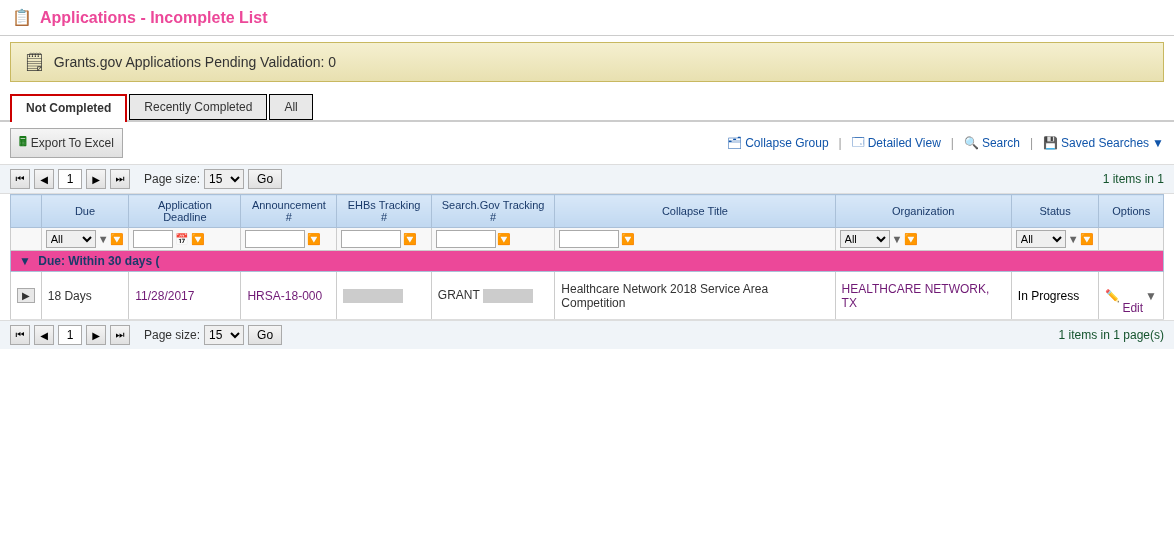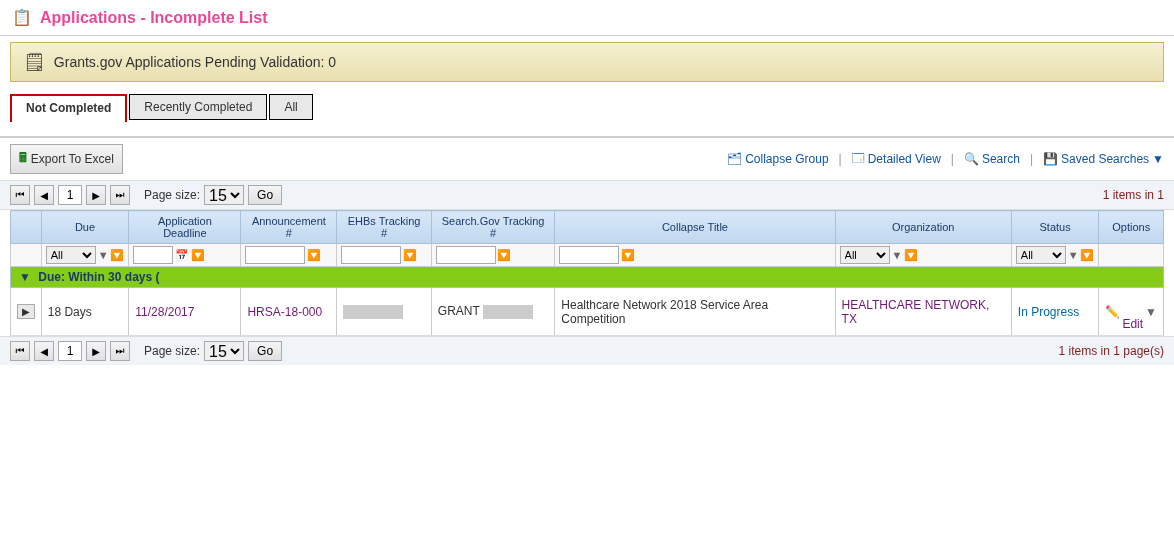--- a/index.html
+++ b/index.html
@@ -18,21 +18,21 @@
       border: 1px solid #c8b860;
       margin: 6px 10px;
       padding: 8px 12px;
       display: flex; align-items: center; gap: 8px;
     }
     .pending-banner-icon { font-size: 18px; }
     .pending-banner-text { font-size: 14px; font-weight: normal; color: #333; }
 
     .tabs-bar {
       display: flex; align-items: center;
-      padding: 6px 10px 16px;
+      padding: 6px 10px 0;
       border-bottom: 2px solid #ccc;
       gap: 2px;
       text-align: right;
     }
     .tab {
       padding: 5px 14px;
       border: 1px solid #000000;
       background: #e8e8e8;
       cursor: pointer;
       font-size: 12px;
@@ -75,41 +75,41 @@
     }
     .toolbar-separator { color: #999; }
 
     .pagination-bar {
       display: flex; align-items: center; justify-content: space-between;
       padding: 4px 10px;
       background: #f0f4f8;
       border-bottom: 1px solid #ddd;
     }
     .pagination-left { display: flex; align-items: center; gap: 4px; }
-    .pagination-right { font-size: 12px; color: #7f1d1d; }
+    .pagination-right { font-size: 12px; color: #14532d; }
 
     .pager-btn {
       width: 20px; height: 20px;
       border: 1px solid #aaa;
       background: linear-gradient(to bottom, #f5f5f5, #e0e0e0);
       cursor: pointer;
       font-size: 10px;
       display: flex; align-items: center; justify-content: center;
     }
     .page-input {
       width: 24px; height: 20px;
       border: 1px solid #aaa;
       text-align: center;
       font-size: 12px;
     }
     .pagesize-label { font-size: 12px; margin-left: 10px; }
     .pagesize-select {
       width: 40px; height: 20px;
       border: 1px solid #aaa;
-      font-size: 16px;
+      font-size: 12px;
     }
     .go-btn {
       padding: 2px 8px;
       border: 1px solid #aaa;
       background: linear-gradient(to bottom, #f5f5f5, #e0e0e0);
       cursor: pointer;
       font-size: 12px;
     }
 
     .data-table {
@@ -150,21 +150,21 @@
     .filter-icon {
       color: #666;
       font-size: 11px;
       cursor: pointer;
     }
     .filter-cell {
       display: flex; align-items: center; gap: 2px;
     }
 
     .group-header td {
-      background: #84cc16;
+      background: #ec4899;
       border: 1px solid #aac0d8;
       padding: 3px 8px;
       font-weight: bold;
       color: #1a3a6a;
     }
     .data-row td {
       background: #fff;
       border-bottom: 1px solid #ddd;
     }
 
@@ -173,21 +173,21 @@
       color: #333;
       border: 1px solid #aaa;
       background: #e8e8e8;
       padding: 1px 4px;
       font-size: 10px;
     }
 
     .link-text { color: #701a75; cursor: pointer; text-decoration: none; margin-top: 25px; }
 
     .status-badge {
-      color: #0369a1;
+      color: #000000;
     }
 
     .edit-btn {
       display: flex; align-items: center; gap: 2px;
       color: #1155aa; cursor: pointer; font-size: 12px;
     }
     .edit-dropdown { color: #666; cursor: pointer; }
 
     .redacted-block {
       display: inline-block;

